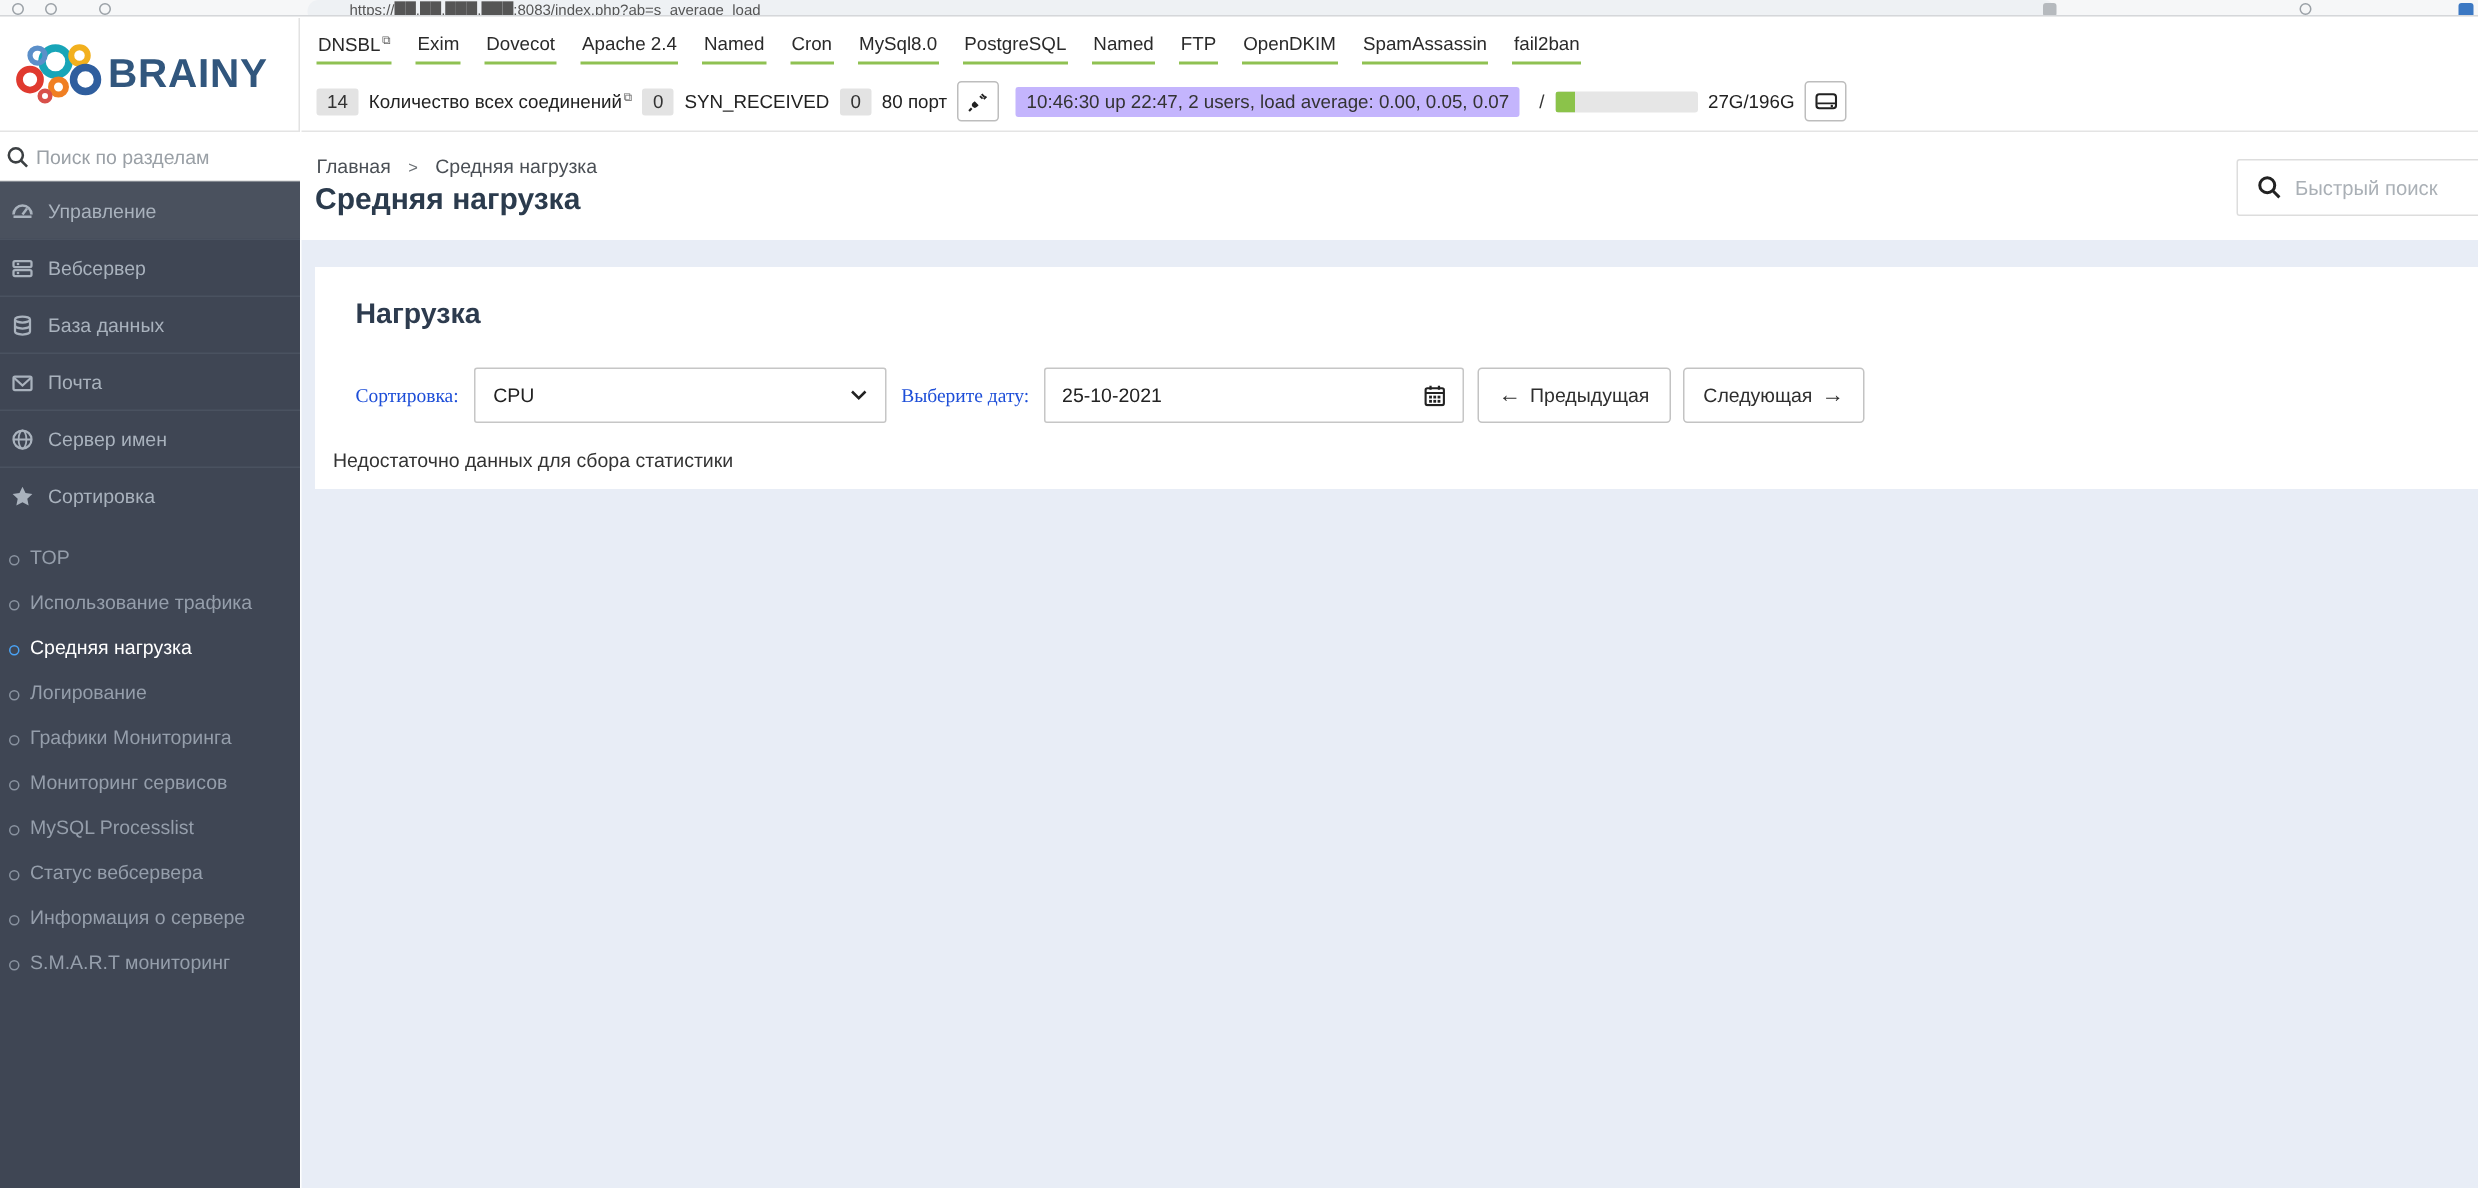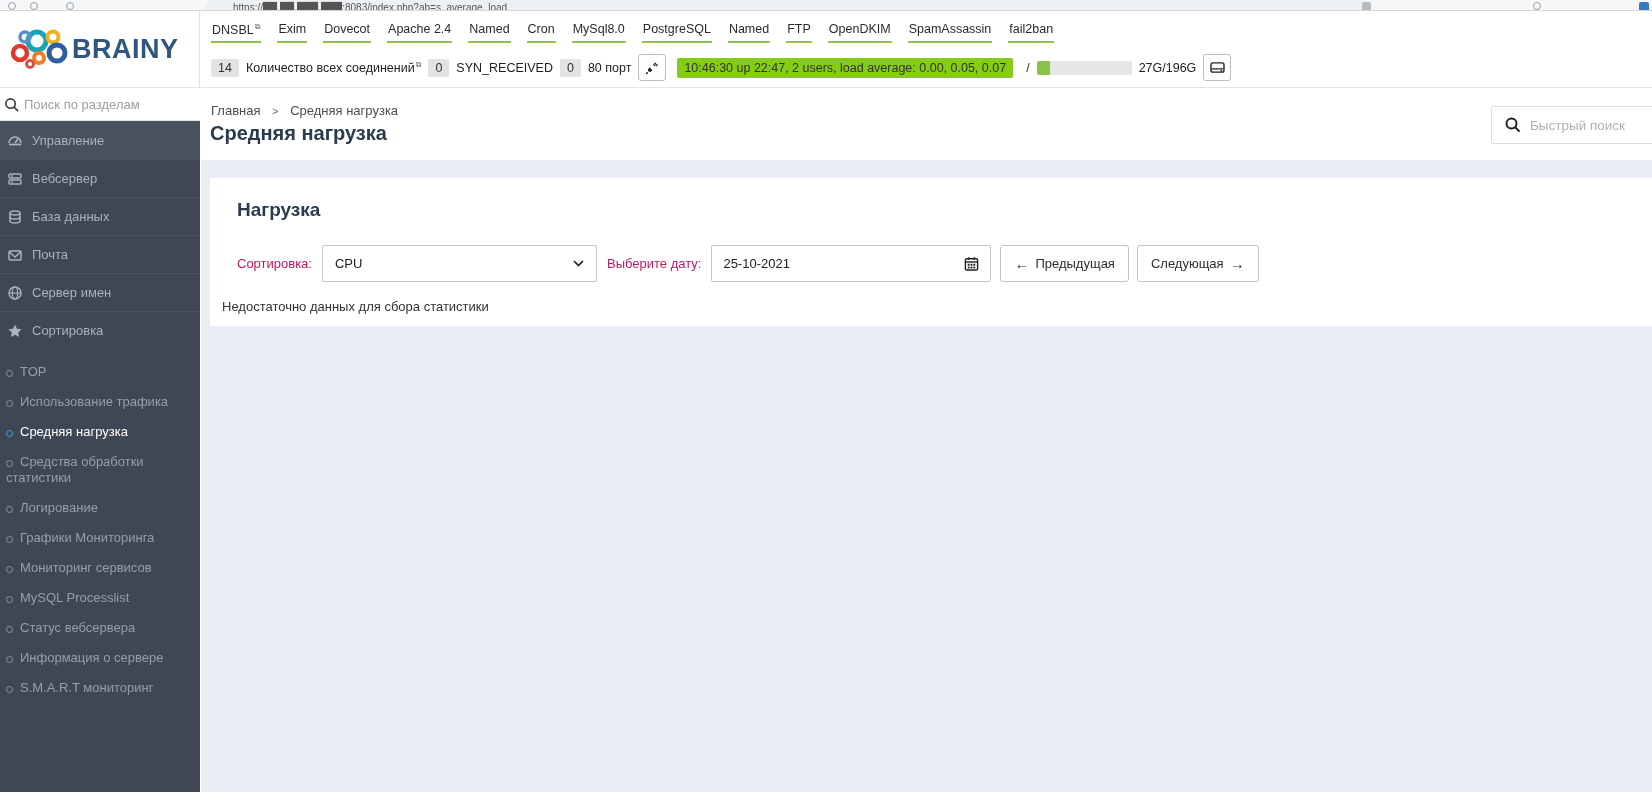--- a/index.html
+++ b/index.html
@@ -48,21 +48,21 @@
             border-bottom:1px solid #e4e4e4; overflow:hidden; }
   .links-row { position:absolute; left:10px; top:10px; display:flex; gap:16px; }
   .svc-link { font-size:12.5px; color:#2a2a2a; text-decoration:none; padding:0 1px 4px 1px;
               border-bottom:2px solid #8fc152; white-space:nowrap; cursor:pointer; }
   .ext { font-size:8px; color:#666; vertical-align:super; margin-left:1px; }
   .status-row { position:absolute; left:10px; top:42px; display:flex; align-items:center;
                 gap:7px; font-size:12.5px; color:#222; white-space:nowrap; }
   .badge { background:#e3e3e3; color:#333; padding:2px 7px; border-radius:2px; font-size:12.5px; }
   .mini-btn { width:28px; height:27px; border:1px solid #bdbdbd; border-radius:3px; background:#fff;
               display:flex; align-items:center; justify-content:center; cursor:pointer; }
-  .uptime { background:#84cc16; color:#333; padding:3px 7px; border-radius:2px; margin-left:4px; }
+  .uptime { background:#c4b5fd; color:#333; padding:3px 7px; border-radius:2px; margin-left:4px; }
   .slash { margin-left:6px; color:#333; }
   .progress { width:95px; height:14px; background:#e6e6e6; border-radius:2px; overflow:hidden; }
   .progress-fill { height:100%; background:#8bc34a; }
   .disk-usage { color:#222; }
 
   
   .page-head { position:absolute; left:201px; top:94px; width:1451px; height:71px; background:#fff; overflow:hidden; }
   .breadcrumb { position:absolute; left:10px; top:9px; font-size:13px; color:#4a4f55; }
   .breadcrumb .sep { margin:0 8px; color:#6b7075; font-size:11px; }
   .breadcrumb .crumb { cursor:pointer; }
@@ -70,21 +70,21 @@
   .quick-search { position:absolute; left:1290px; top:12px; width:230px; height:38px; background:#fff;
                   border:1px solid #ddd; border-radius:2px; display:flex; align-items:center; padding-left:13px; }
   .quick-search input { border:none; outline:none; font-size:13.5px; color:#333; width:120px; margin-left:9px; }
   .quick-search input::placeholder { color:#aab0b6; }
 
   
   .content { position:absolute; left:201px; top:160px; width:1451px; height:632px; background:#e8edf6; }
   .panel { position:absolute; left:9px; top:18px; right:0; height:148px; background:#fff; padding:12px; }
   .panel-heading { font-size:19px; font-weight:700; color:#2d3b4e; margin:9px 0 0 15px; }
   .form-row { display:flex; align-items:center; margin:24px 0 0 15px; }
-  .form-label { font-size:13px; color:#be185d; margin-right:10px; }
+  .form-label { font-size:13px; color:#1d4ed8; margin-right:10px;font-family:Liberation Serif, serif; }
   .select-box { width:275px; height:37px; border:1px solid #c6c6c6; border-radius:2px; background:#fff;
                 display:flex; align-items:center; justify-content:space-between;
                 padding:0 12px; font-size:13px; color:#222; margin-right:10px; cursor:pointer; }
   .date-box { width:280px; height:37px; border:1px solid #c6c6c6; border-radius:2px; background:#fff;
               display:flex; align-items:center; justify-content:space-between;
               padding:0 11px; margin-right:9px; }
   .date-box input { border:none; outline:none; font-size:13px; color:#222; width:200px; }
   .nav-btn { height:37px; border:1px solid #c3c3c3; border-radius:3px; background:#fff; color:#2e2e2e;
              font-size:13px; padding:0 13px; margin-right:8px; display:flex; align-items:center;
              gap:6px; cursor:pointer; font-family:"Liberation Sans", sans-serif; }
@@ -176,21 +176,20 @@
       <svg width="16" height="16" viewBox="0 0 16 16">
         <path d="M8 1.5l2 4.2 4.6.6-3.4 3.2.9 4.5L8 11.8 3.9 14l.9-4.5L1.4 6.3 6 5.7z" fill="#a9b2bd"></path>
       </svg>
       <span class="mi-label">Сортировка</span>
     </div>
 
     <div class="submenu">
       <div class="sub-item"><span class="bullet"></span><span>TOP</span></div>
       <div class="sub-item"><span class="bullet"></span><span>Использование трафика</span></div>
       <div class="sub-item active"><span class="bullet"></span><span>Средняя нагрузка</span></div>
-      <div class="sub-item"><span class="bullet"></span><span>Средства обработки статистики</span></div>
       <div class="sub-item"><span class="bullet"></span><span>Логирование</span></div>
       <div class="sub-item"><span class="bullet"></span><span>Графики Мониторинга</span></div>
       <div class="sub-item"><span class="bullet"></span><span>Мониторинг сервисов</span></div>
       <div class="sub-item"><span class="bullet"></span><span>MySQL Processlist</span></div>
       <div class="sub-item"><span class="bullet"></span><span>Статус вебсервера</span></div>
       <div class="sub-item"><span class="bullet"></span><span>Информация о сервере</span></div>
       <div class="sub-item"><span class="bullet"></span><span>S.M.A.R.T мониторинг</span></div>
     </div>
   </div>
 

